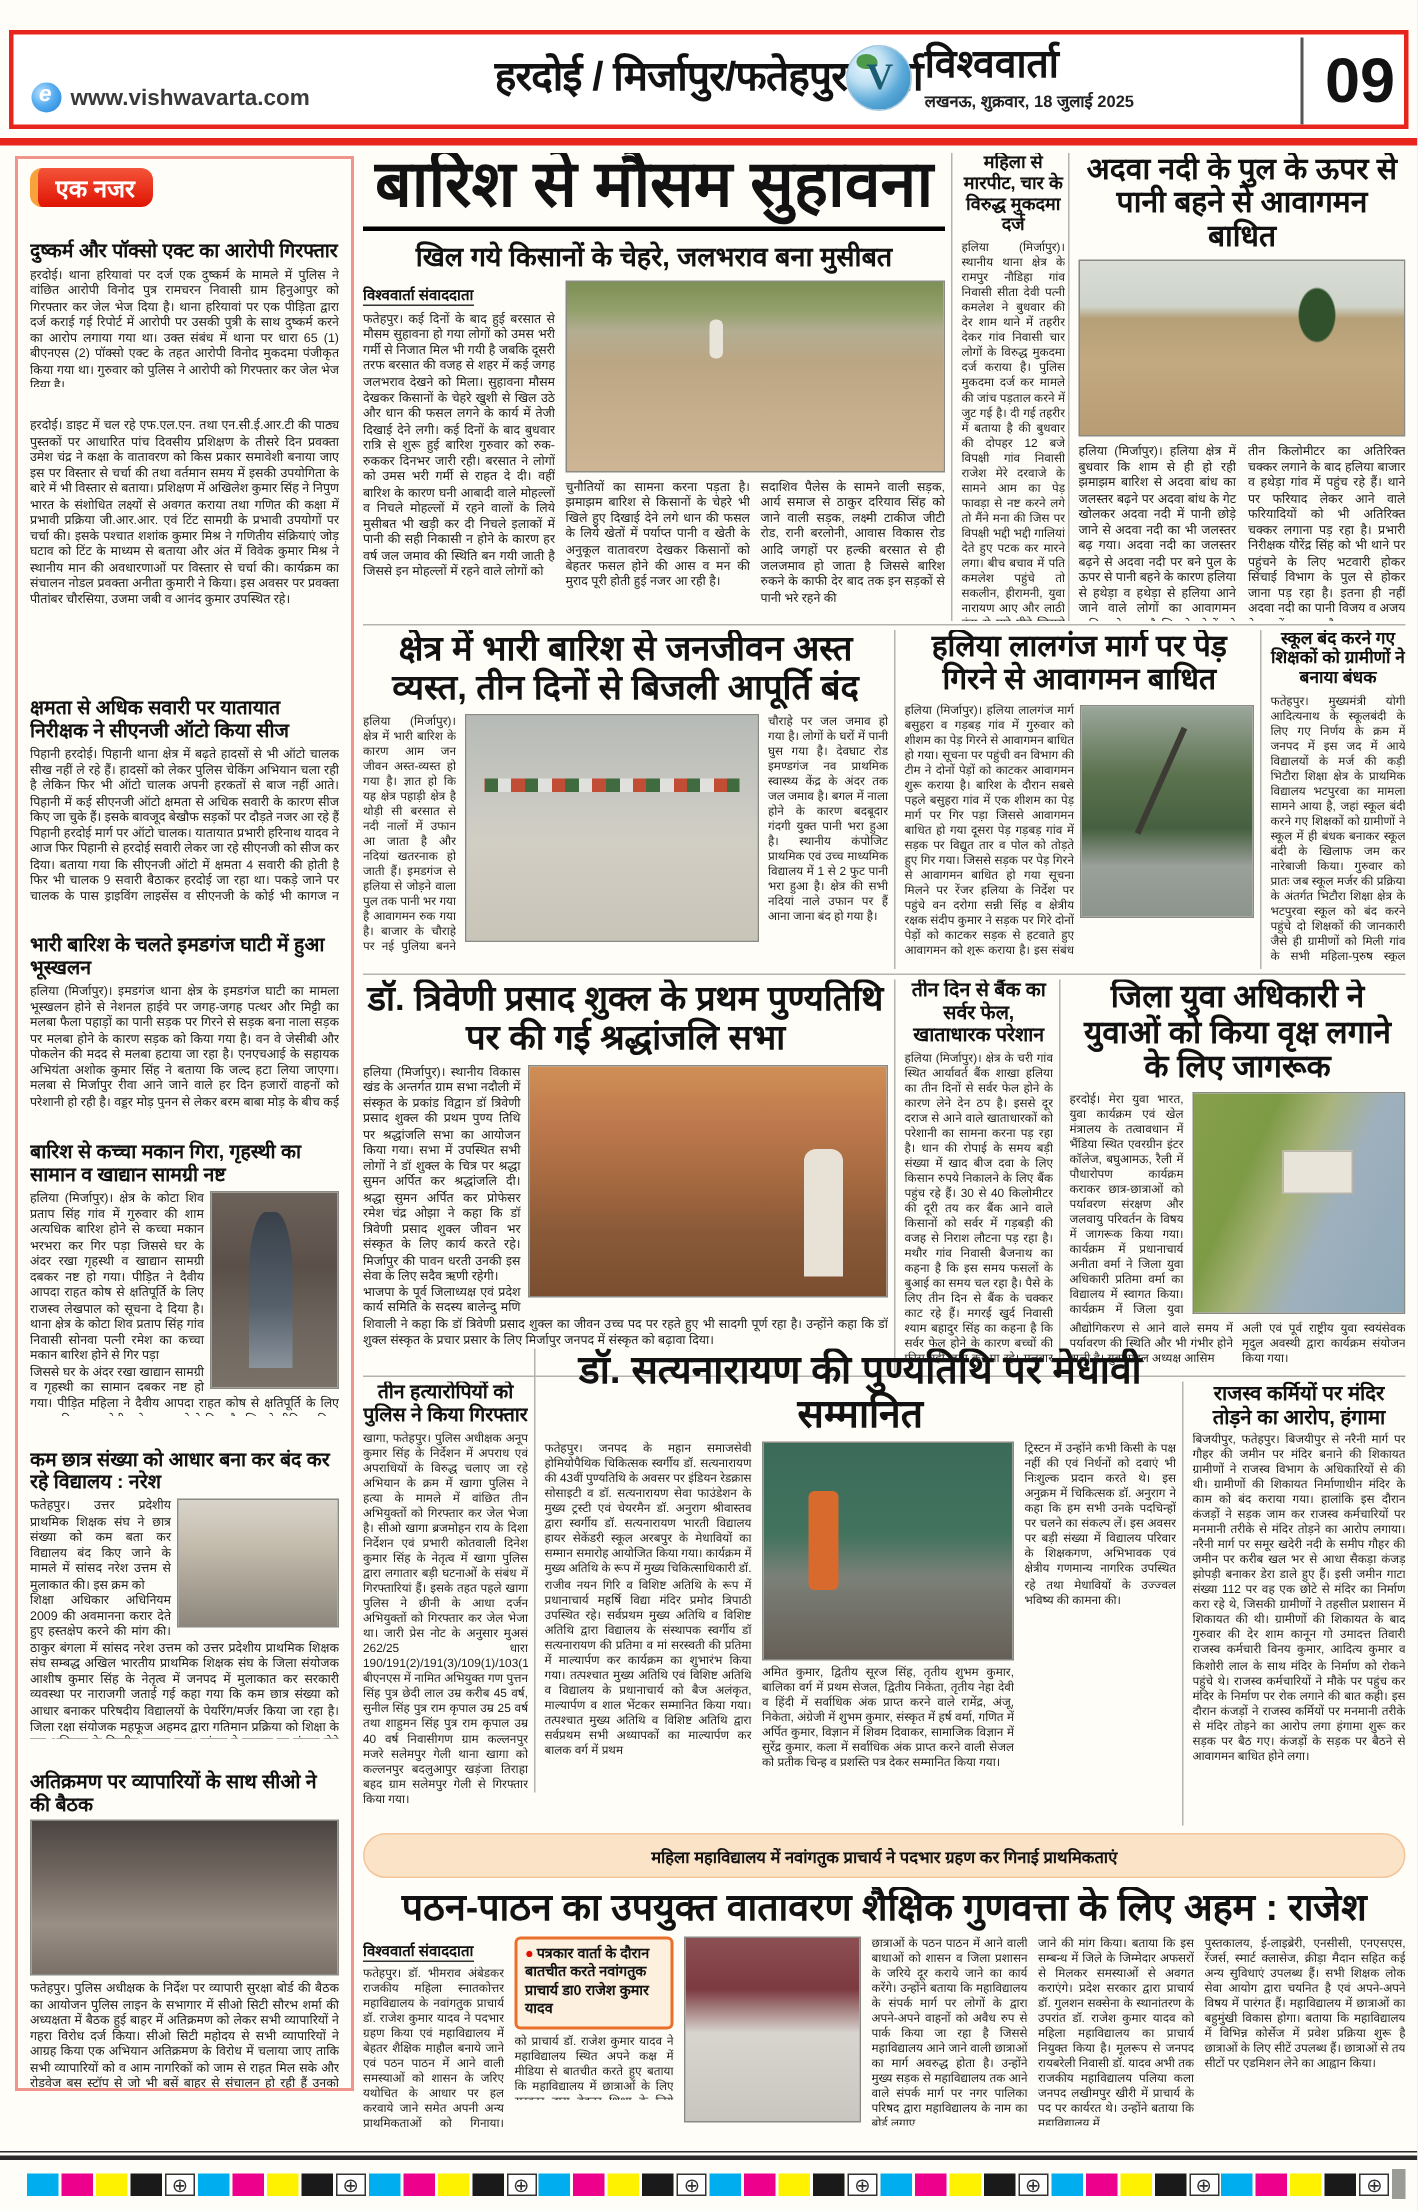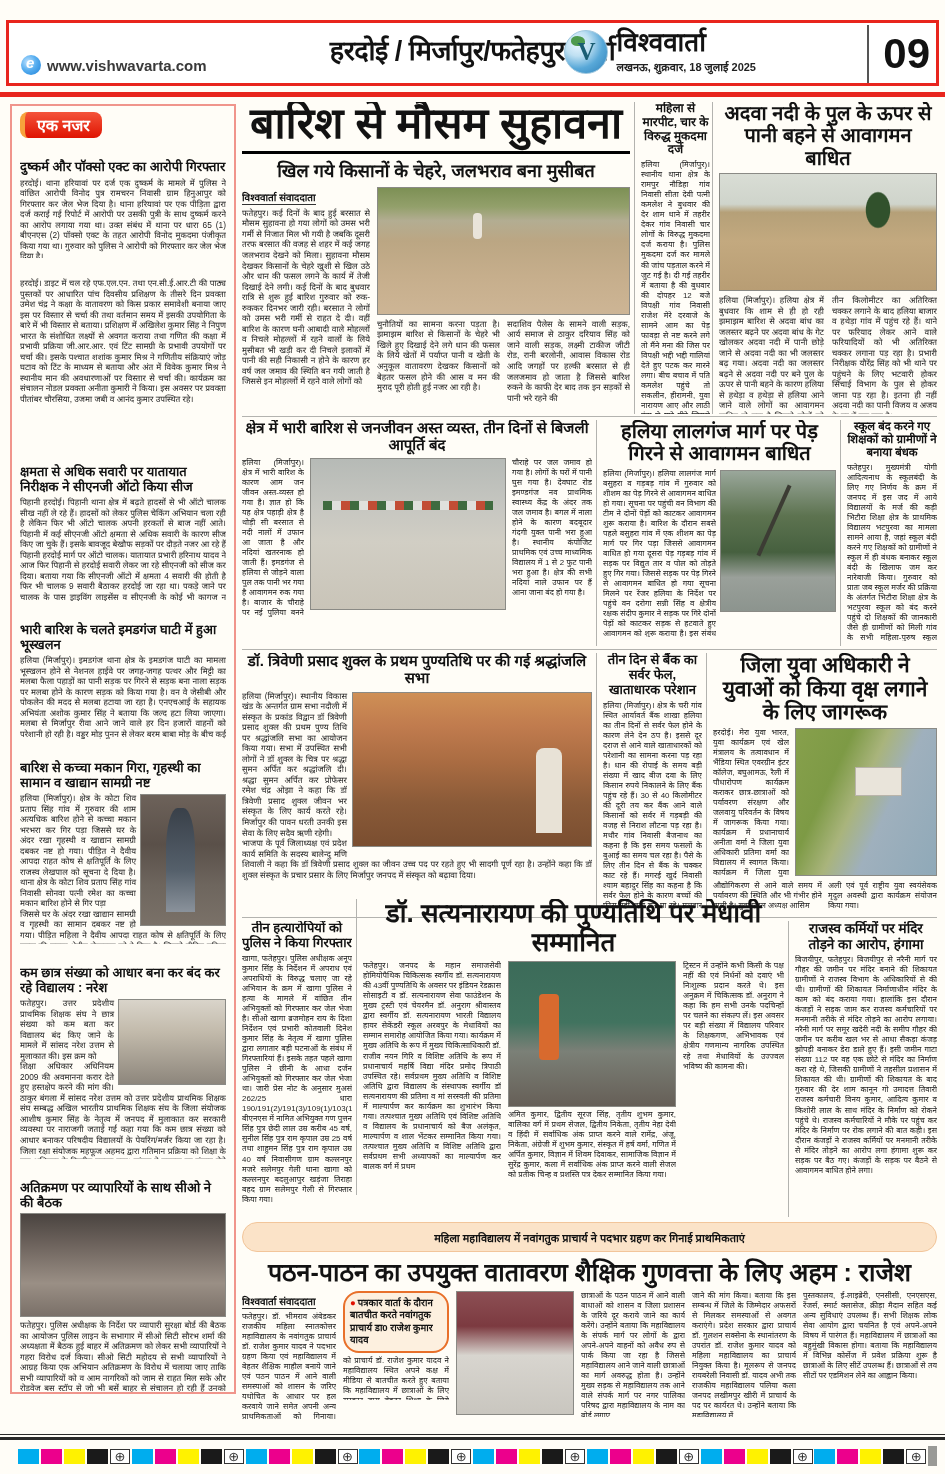--- a/index.html
+++ b/index.html
@@ -51,38 +51,38 @@
 .ph-woman{background:linear-gradient(180deg,#6d625a 0%,#5a5049 38%,#6e665e 70%,#7a7168 100%)}
 .ph-woman i{position:absolute;left:30%;top:10%;width:34%;height:80%;background:linear-gradient(180deg,#394049 0%,#55606b 60%,#8a929b 100%);border-radius:40% 40% 0 0}
 .ph-meet1{background:linear-gradient(180deg,#d9d4ca 0%,#c2baab 38%,#8d867c 100%)}
 .ph-meet2{background:linear-gradient(180deg,#4a4440 0%,#6b615b 28%,#9a8f85 68%,#7a7068 100%)}
 
 
 .blk{position:absolute;overflow:hidden}
 .lrule{border-left:1px solid #b3b3af;padding-left:6px}
 .h-xxl{font-size:43px;font-weight:bold;text-align:center;line-height:1.02;border-bottom:3px solid #000;padding-bottom:5px}
 .h-sub{font-size:18px;font-weight:bold;text-align:center;margin:4px 0 5px}
-.h-xl{font-size:15px;font-weight:bold;text-align:center;line-height:1.12;margin-bottom:4px}
+.h-xl{font-size:23px;font-weight:bold;text-align:center;line-height:1.12;margin-bottom:4px}
 .h-lg{font-size:20px;font-weight:bold;text-align:center;line-height:1.12;margin-bottom:4px}
 .h-md{font-size:13px;font-weight:bold;text-align:center;line-height:1.15;margin-bottom:3px}
 .byline{font-weight:bold;font-size:10px;border-bottom:1px solid #333;display:inline-block;margin-bottom:3px}
 .leadrow{display:flex;gap:7px}
 .leadc1{width:128px;flex:0 0 auto}
 .leadright{flex:1;min-width:0}
 .leadcols{display:flex;gap:7px;margin-top:4px}
 .leadcols p{flex:1;overflow:hidden;height:92px}
 .cols2{column-count:2;column-gap:8px;overflow:hidden}
 .ksrow{display:flex;gap:6px}
 .yrow{display:flex;gap:6px}
 .ycols{display:flex;gap:6px;margin-top:3px}
 .srow{display:flex;gap:7px}
 .hline{position:absolute;left:242px;width:695px;height:1px;background:#b3b3af}
 
 #banner{position:absolute;left:242px;top:1222px;width:695px;height:30px;background:#fbe3c8;border:1px solid #f2c59a;border-radius:15px;display:flex;align-items:center;justify-content:center;font-size:11px;font-weight:bold}
-.capbox{background:#fdf0df;border:2px solid #e8702a;border-radius:16px;padding:4px 5px;font-size:9.6px;font-weight:bold;line-height:1.3}
+.capbox{background:#fdf0df;border:2px solid #e8702a;border-radius:4px;padding:4px 5px;font-size:9.6px;font-weight:bold;line-height:1.3}
 .capbox .dot{color:#e01000;margin-right:2px}
 .brow{display:flex;gap:7px}
 
 #dblrule{position:absolute;left:0;top:1434px;width:945px;height:6px;border-top:1px solid #2a2a2a;border-bottom:3px solid #2a2a2a}
 #regbar{position:absolute;left:18px;right:8px;top:1446px;height:20px;display:flex;align-items:center;justify-content:space-between}
 .reggroup{display:flex;gap:2px;align-items:center}
 .regsq{width:21px;height:15px;display:inline-block}
 .regmark{width:20px;height:15px;border:1px solid #333;font-size:13px;line-height:13px;text-align:center;color:#333;background:#fff}
 #regbar::after{content:"";width:9px;height:20px;background:#9a9a96}
 </style>

